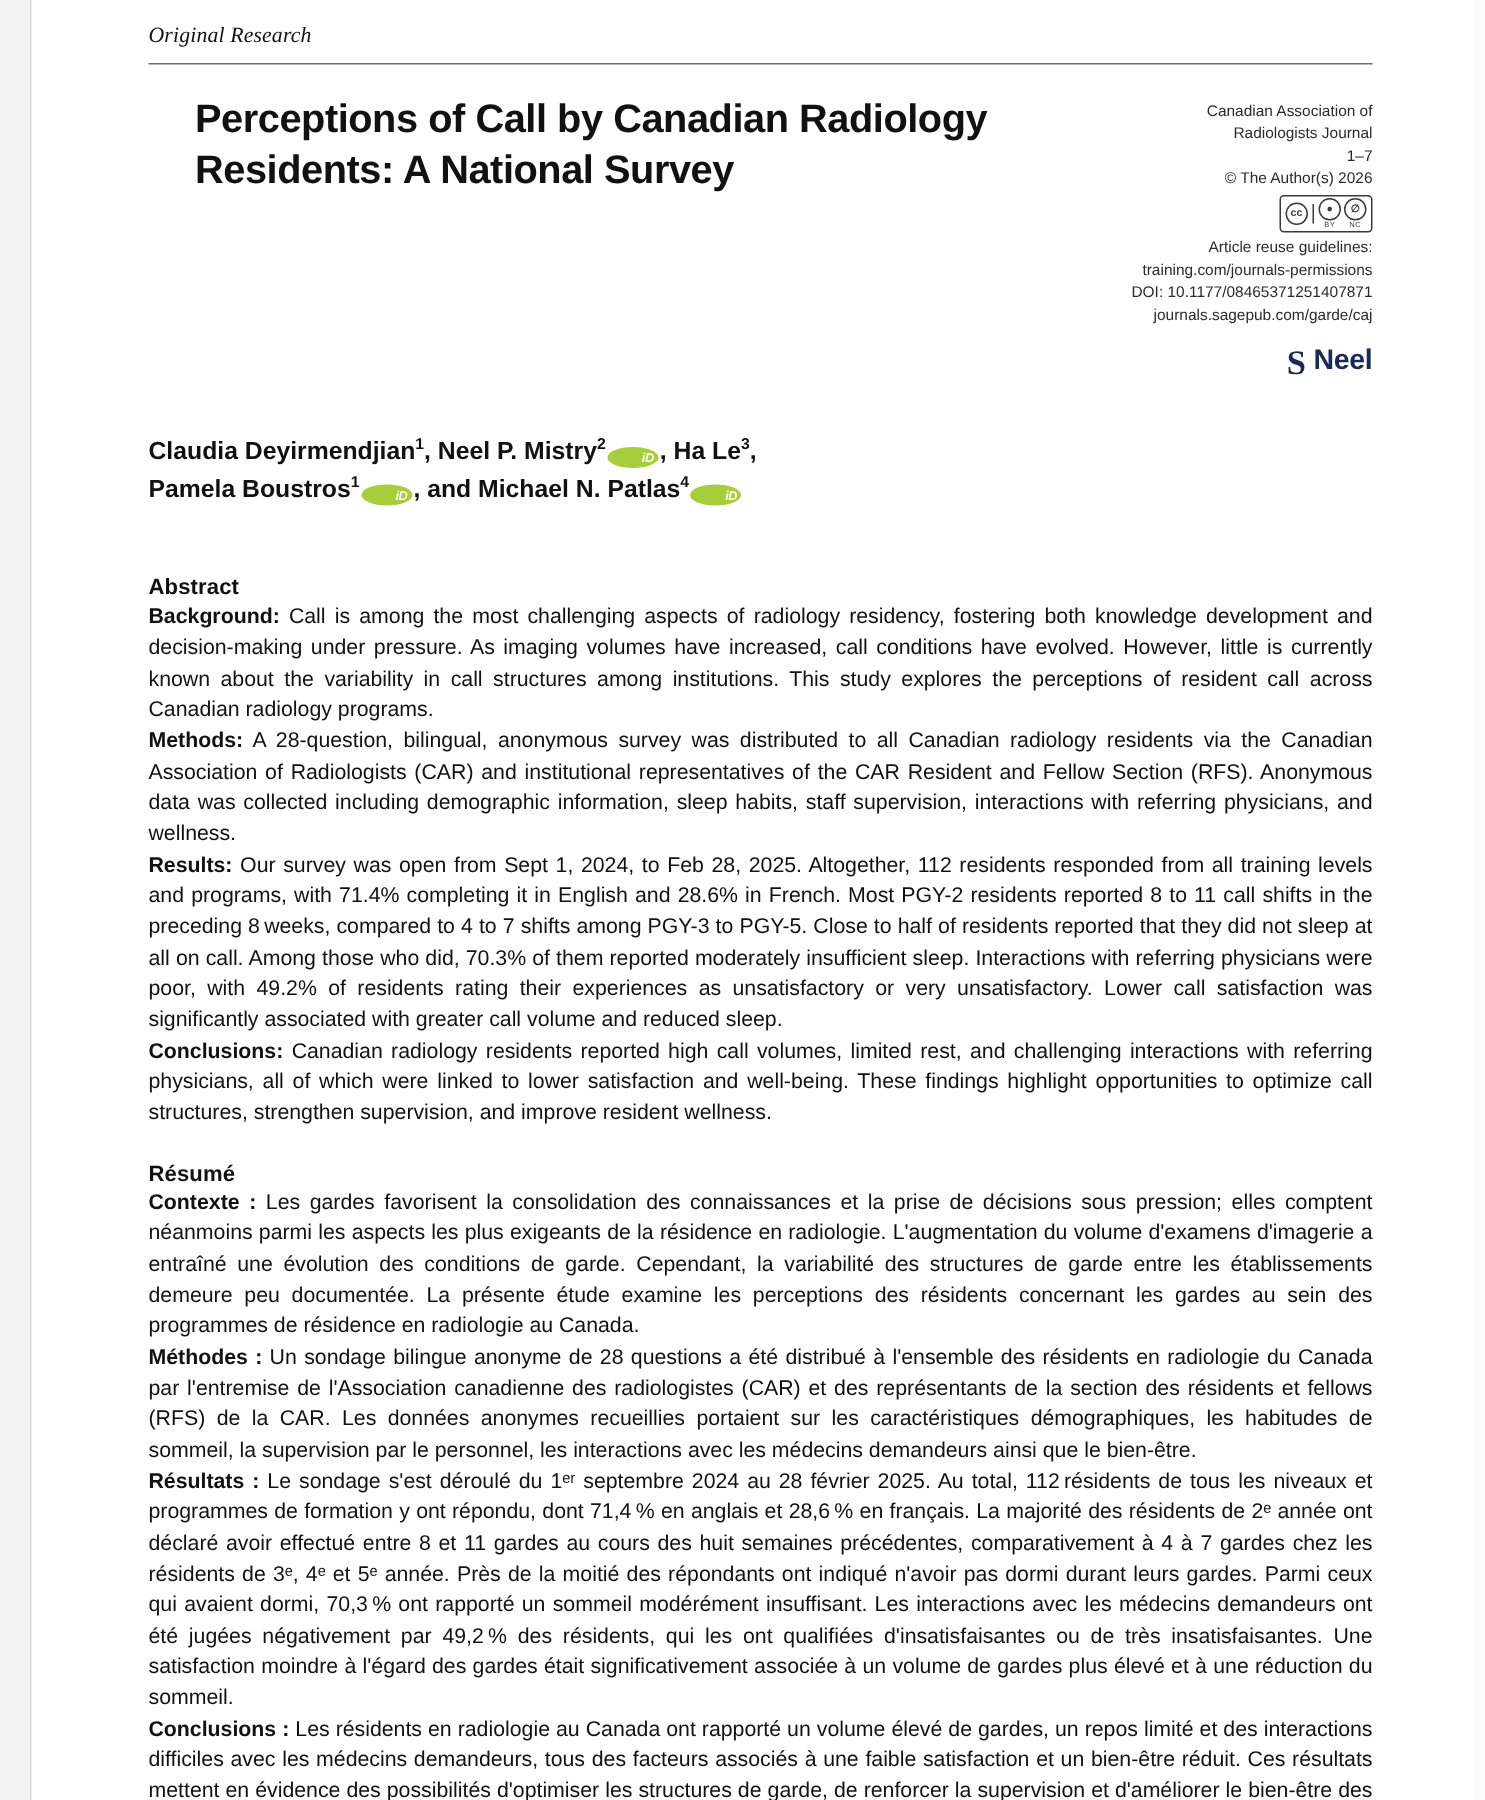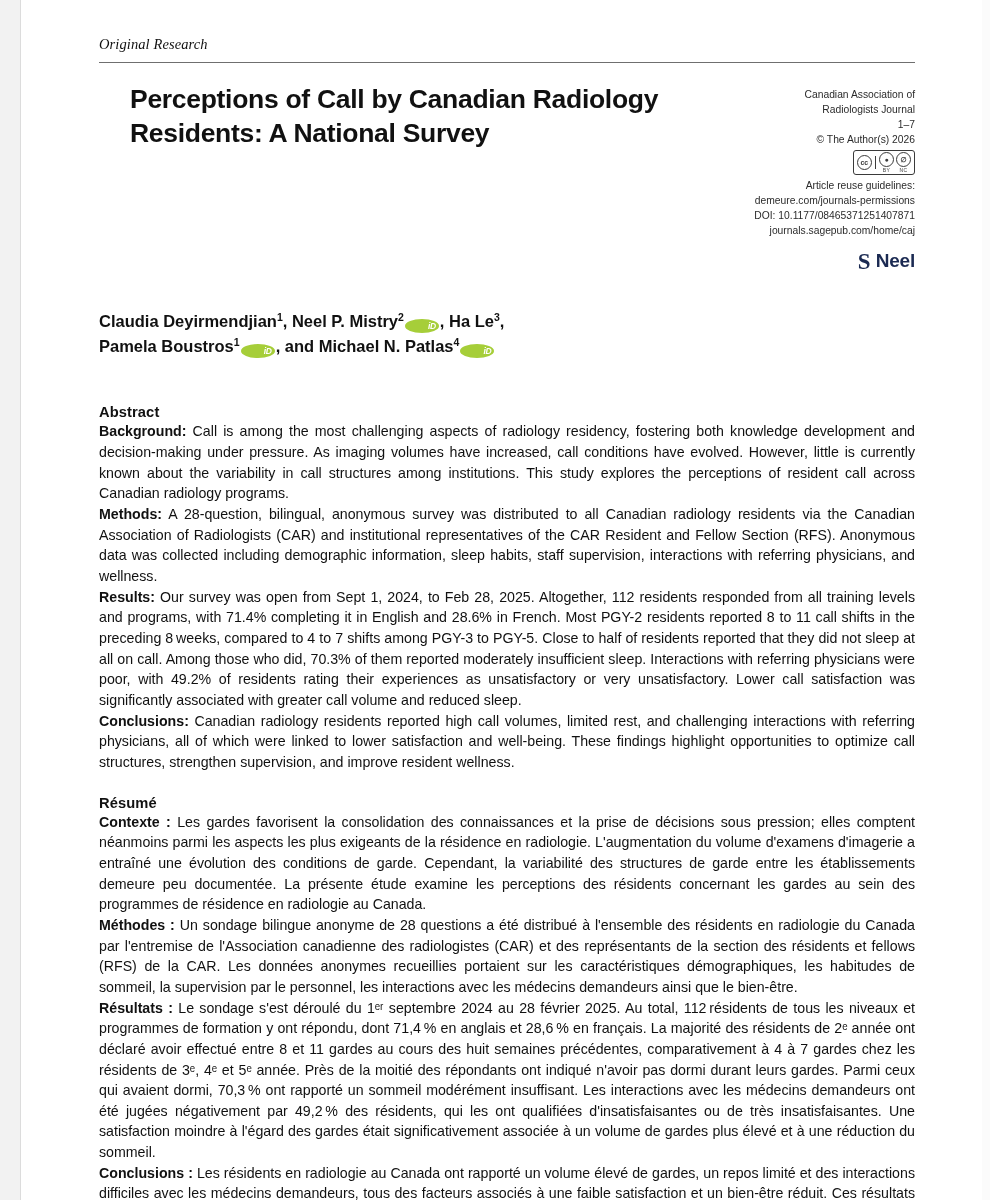--- a/index.html
+++ b/index.html
@@ -42,21 +42,21 @@
     top: 0;
     width: 816px;
   }
 
   .kicker {
     font-family: "Liberation Serif", serif;
     font-style: italic;
     font-size: 14.5px;
     letter-spacing: .1px;
     color: #111;
-    padding-top: 36px;
+    padding-top: 16px;
   }
   .rule {
     border-top: 1.6px solid #6f6f6f;
     margin-top: 9px;
   }
 
   .head-row {
     display: flex;
     align-items: flex-start;
     justify-content: flex-end;
@@ -226,23 +226,23 @@
               <span class="cc-sub">BY</span>
             </span>
             <span class="cc-unit">
               <span class="cc-circ">∅</span>
               <span class="cc-sub">NC</span>
             </span>
           </span>
         </div>
 
         <span class="jl">Article reuse guidelines:</span>
-        <span class="jl">demeure.com/journals-permissions</span>
+        <span class="jl">training.com/journals-permissions</span>
         <span class="jl">DOI: 10.1177/08465371251407871</span>
-        <span class="jl">journals.sagepub.com/home/caj</span>
+        <span class="jl">journals.sagepub.com/garde/caj</span>
 
         <div class="sage-logo">
           <span class="sage-s">S</span>
           <span class="sage-word">Neel</span>
         </div>
       </div>
     </div>
 
     <div class="authors">
       <div>

